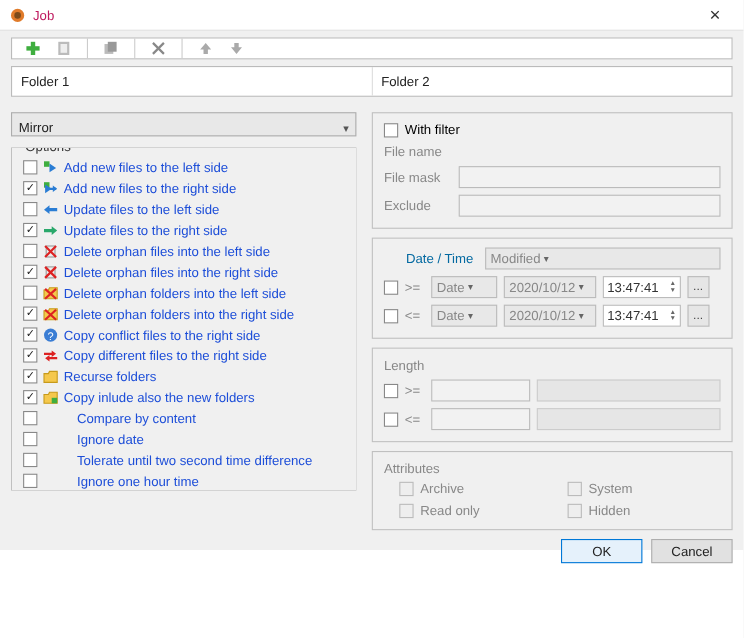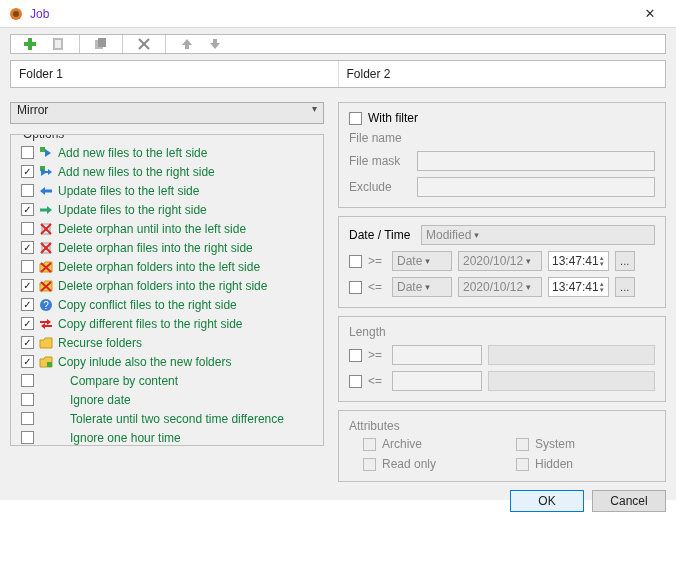--- a/index.html
+++ b/index.html
@@ -16,21 +16,21 @@
   display: flex;
   align-items: center;
   padding: 0 8px;
   border-bottom: 1px solid #ddd;
 }
 .titlebar .app-icon {
   width: 16px; height: 16px;
   margin-right: 6px;
   display: inline-flex; align-items: center; justify-content: center;
 }
-.titlebar .title { flex: 1; font-size: 12px; color: #6d28d9; }
+.titlebar .title { flex: 1; font-size: 12px; color: #be185d; }
 .titlebar .close { width: 36px; text-align: center; font-size: 13px; color: #333; cursor: pointer; }
 .client {
   padding: 6px 10px 8px 10px;
   background: #f0f0f0;
   height: 472px;
   display: flex;
   flex-direction: column;
 }
 .panel {
   background: #fff;
@@ -61,21 +61,21 @@
   flex: 1;
   display: flex;
   gap: 14px;
 }
 .left-col { width: 314px; display: flex; flex-direction: column; }
 .right-col { flex: 1; display: flex; flex-direction: column; gap: 8px; }
 .combo {
   height: 22px;
   border: 1px solid #adadad;
   background: #e8e8e8;
-  display: flex; align-items: flex-start;
+  display: flex; align-items: flex-end;
   padding: 0 6px;
   cursor: pointer;
   position: relative;
 }
 .combo .txt { flex: 1; color: #222; }
 .combo .chev { color: #555; font-size: 10px; }
 .group {
   border: 1px solid #c0c0c0;
   background: #f0f0f0;
   padding: 8px 10px 10px 10px;
@@ -106,53 +106,53 @@
   border: 1px solid #888;
   background: #fff;
   display: inline-flex; align-items: center; justify-content: center;
   font-size: 10px; line-height: 1; color: #222;
   cursor: pointer;
   flex-shrink: 0;
 }
 .chk.checked::after { content: "✓"; }
 .chk.disabled { background: #eee; border-color:#bbb; }
 .opt-ico { width: 16px; height: 16px; flex-shrink: 0; display: inline-flex; align-items: center; justify-content: center; }
-.opt-label { color: #15803d; white-space: nowrap; }
+.opt-label { color: #1d4ed8; white-space: nowrap; }
 .indent { margin-left: 32px; }
 .filter-top .row, .dt-group .row, .len-group .row, .attr-group .row {
   display: flex; align-items: center; gap: 6px; margin-top: 6px;
 }
 .fld-label { width: 62px; color: #888; font-size: 12px; }
 .textinput {
   flex: 1; height: 20px; border: 1px solid #bbb; background: #fff;
   padding: 0 4px; font-size: 12px; color: #333;
 }
 .textinput.dis { background: #f2f2f2; color: #aaa; }
 .mini-combo {
   height: 20px; border: 1px solid #bbb; background: #e8e8e8;
   display: inline-flex; align-items: center; padding: 0 4px; gap: 3px;
 }
 .mini-combo.dis { color: #888; }
 .mini-combo .mtxt { font-size: 12px; }
 .mini-combo .mchev { font-size: 9px; color: #666; }
 .spin {
   height: 20px; border: 1px solid #bbb; background: #fff;
-  display: inline-flex; align-items: center; padding: 0 3px; gap: 0;
+  display: inline-flex; align-items: center; padding: 0 3px; gap: 10px;
 }
 .spin .val { font-size: 12px; color: #333; }
 .spin .arrows { display: flex; flex-direction: column; font-size: 6px; line-height: 6px; color: #666; }
 .sqbtn {
   width: 20px; height: 20px; border: 1px solid #bbb; background: #e6e6e6;
   display: inline-flex; align-items: center; justify-content: center;
   font-size: 11px; color: #444; cursor: pointer;
 }
 .dt-header {
   display: flex; align-items: center; gap: 10px; margin-bottom: 4px;
 }
-.dt-header .lbl { color: #000000; width: 62px;}
+.dt-header .lbl { color: #0369a1; width: 62px; margin-left: 20px;}
 .dt-header .mod { flex:1; }
 .attr-grid { display: grid; grid-template-columns: 1fr 1fr; row-gap: 6px; margin-top: 4px;}
 .attr-item { display: flex; align-items: center; gap: 6px; color: #888; margin-left: 14px; }
 .footer {
   margin-top: 8px;
   display: flex;
   justify-content: flex-end;
   gap: 8px;
 }
 .btn {
@@ -286,21 +286,21 @@
             </div>
             <div class="opt-row">
               <span class="chk"></span>
               <span class="opt-ico">
                 <svg width="14" height="14" viewBox="0 0 14 14">
                   <rect x="3" y="2" width="8" height="10" fill="#eee" stroke="#999"></rect>
                   <line x1="2" y1="2" x2="12" y2="12" stroke="#d22" stroke-width="2"></line>
                   <line x1="12" y1="2" x2="2" y2="12" stroke="#d22" stroke-width="2"></line>
                 </svg>
               </span>
-              <span class="opt-label">Delete orphan until into the left side</span>
+              <span class="opt-label">Delete orphan files into the left side</span>
             </div>
             <div class="opt-row">
               <span class="chk checked"></span>
               <span class="opt-ico">
                 <svg width="14" height="14" viewBox="0 0 14 14">
                   <rect x="3" y="2" width="8" height="10" fill="#eee" stroke="#999"></rect>
                   <line x1="2" y1="2" x2="12" y2="12" stroke="#d22" stroke-width="2"></line>
                   <line x1="12" y1="2" x2="2" y2="12" stroke="#d22" stroke-width="2"></line>
                 </svg>
               </span>

